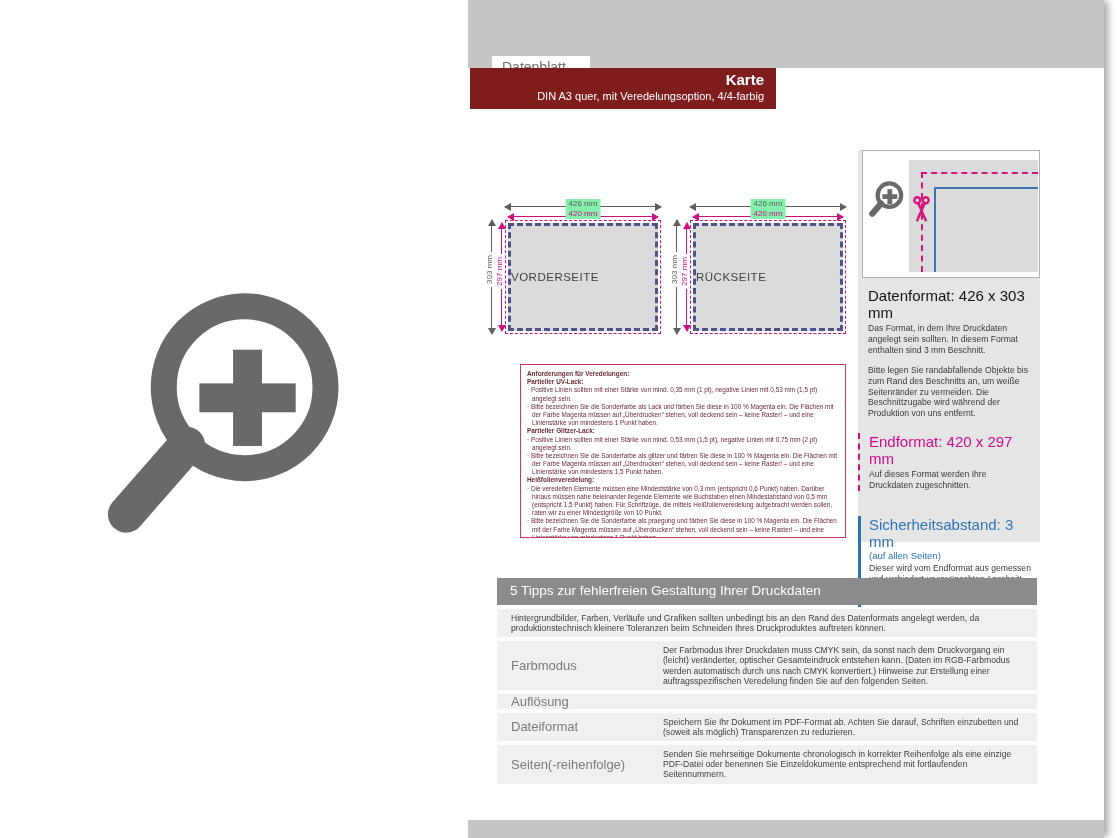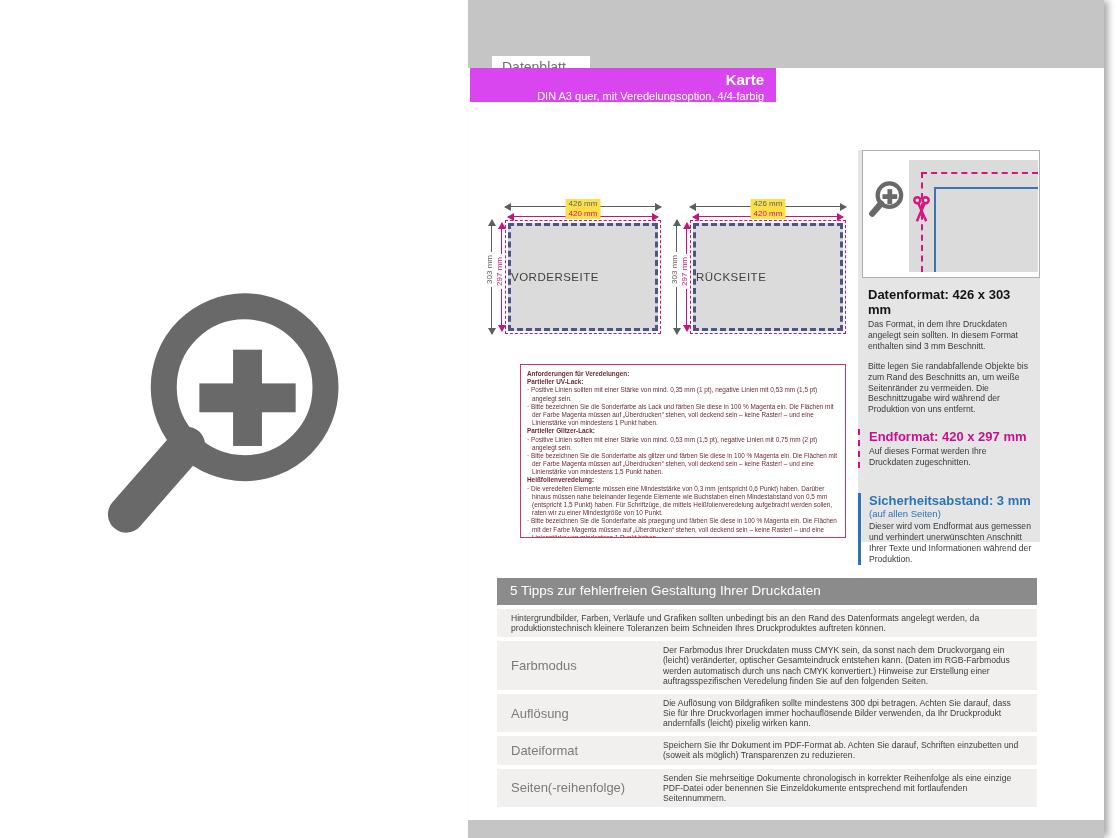--- a/index.html
+++ b/index.html
@@ -6,42 +6,42 @@
   body{width:1117px;height:838px;position:relative;background:#fff;
        font-family:"Liberation Sans",sans-serif;overflow:hidden}
 
   
   .sheet{position:absolute;left:468px;top:0;width:636px;height:838px;background:#fff;
          box-shadow:5px 0 7px -1px rgba(0,0,0,.35)}
   .top-band{position:absolute;left:0;top:0;right:0;height:68px;background:#c6c5c5}
   .bottom-band{position:absolute;left:0;bottom:0;right:0;height:18px;background:#c6c5c5}
   .tab{position:absolute;left:24px;top:56px;width:98px;height:22px;background:#fff;color:#6f6f6f;
        font-size:14px;line-height:22px;padding-left:10px;box-sizing:border-box}
-  .prod-bar{position:absolute;left:2px;top:68px;width:306px;height:34px;background:#d946ef;color:#fff;
+  .prod-bar{position:absolute;left:2px;top:68px;width:306px;height:41px;background:#7f1d1d;color:#fff;
             text-align:right;box-sizing:border-box;padding:3px 12px 0 0}
   .prod-title{font-size:15px;font-weight:bold;line-height:18px}
   .prod-sub{font-size:11px;line-height:14px;white-space:nowrap}
 
   
   .diagram{position:absolute;top:194px;width:180px;height:145px}
   .diag-front{left:20px}
   .diag-back{left:205px}
   .gry{color:#5f5e5e}
   .mag{color:#c9117f}
   .dim-h{position:absolute;height:0;border-top:1px solid currentColor}
   .dim-h::before{content:"";position:absolute;left:-1px;top:-4.5px;width:0;height:0;
     border-top:4px solid transparent;border-bottom:4px solid transparent;border-right:7px solid currentColor}
   .dim-h::after{content:"";position:absolute;right:-1px;top:-4.5px;width:0;height:0;
     border-top:4px solid transparent;border-bottom:4px solid transparent;border-left:7px solid currentColor}
   .dim-v{position:absolute;width:0;border-left:1px solid currentColor}
   .dim-v::before{content:"";position:absolute;top:-1px;left:-4.5px;width:0;height:0;
     border-left:4px solid transparent;border-right:4px solid transparent;border-bottom:7px solid currentColor}
   .dim-v::after{content:"";position:absolute;bottom:-1px;left:-4.5px;width:0;height:0;
     border-left:4px solid transparent;border-right:4px solid transparent;border-top:7px solid currentColor}
-  .dim-label{position:absolute;transform:translateX(-50%);background:#fde047;padding:0 3px;
+  .dim-label{position:absolute;transform:translateX(-50%);background:#86efac;padding:0 3px;
              font-size:8px;line-height:10px;white-space:nowrap;z-index:2}
   .dim-vlabel{position:absolute;writing-mode:vertical-rl;transform:rotate(180deg);background:#fff;
               padding:3px 0;font-size:8px;line-height:10px;white-space:nowrap;z-index:2}
   .card-o{position:absolute;left:17px;top:26px;width:150px;height:108px;border:1px dashed #c9117f;padding:2px}
   .card-b{width:100%;height:100%;background:#a9cde9;box-sizing:border-box}
   .card-m{width:100%;height:100%;border:3px dashed #52528b;background:#dcdbdb;box-sizing:border-box;
           display:flex;align-items:center;justify-content:flex-start}
   .card-name{font-size:11.5px;color:#3f3f3f;letter-spacing:.5px}
 
   
@@ -56,21 +56,21 @@
   .thumb{position:absolute;left:4px;top:0;right:0;height:128px;background:#fff;border:1px solid #aeaeae;
          box-sizing:border-box}
   .thumb-mag{position:absolute;left:6px;top:26px}
   .corner{position:absolute;left:46px;top:9px;right:1px;bottom:5px;background:#dcdbdb;overflow:hidden}
   .cml-h{position:absolute;left:12px;right:0;top:12px;border-top:2px dashed #d6157e}
   .cml-v{position:absolute;top:12px;bottom:0;left:12px;border-left:2px dashed #d6157e}
   .cbl-h{position:absolute;left:25px;right:0;top:27px;border-top:2px solid #3a75ad}
   .cbl-v{position:absolute;top:27px;bottom:0;left:25px;border-left:2px solid #3a75ad}
   .scissors{position:absolute;left:3px;top:36px}
   .info-text{position:absolute;left:0;top:128px;right:0;bottom:0;padding:2px 8px 0 10px;box-sizing:border-box}
-  .it-h{font-size:13px;font-weight:bold;color:#141414;margin:7px 0 2px}
+  .it-h{font-size:15px;font-weight:normal;color:#141414;margin:7px 0 2px}
   .it-p{font-size:8.6px;line-height:1.27;color:#3a3a3a;margin:0 0 9px}
   .block-end{border-left:2px dashed #cc0e8e;margin:14px 0 0 -10px;padding-left:9px}
   .block-safe{border-left:3px solid #2d74b7;margin:25px 0 0 -10px;padding-left:8px}
   .it-h.mag2{color:#cc0e8e;margin-top:0}
   .it-h.blue{color:#2d74b7;margin:0}
   .it-sub{font-size:9.5px;font-weight:normal;color:#2d74b7;margin:0 0 2px}
 
   
   .tips{position:absolute;left:29px;top:578px;width:540px}
   .tips-header{height:27px;background:#8c8b8b;color:#fff;font-size:13.5px;line-height:26px;
@@ -209,21 +209,20 @@
 
     <div class="tips-row">
         <div class="tips-text">Hintergrundbilder, Farben, Verläufe und Grafiken sollten unbedingt bis an den Rand des Datenformats angelegt werden, da produktionstechnisch kleinere Toleranzen beim Schneiden Ihres Druckproduktes auftreten können.</div>
       </div>
         <div class="tips-row">
         <div class="tips-label">Farbmodus</div>
         <div class="tips-text">Der Farbmodus Ihrer Druckdaten muss CMYK sein, da sonst nach dem Druckvorgang ein (leicht) veränderter, optischer Gesamteindruck entstehen kann. (Daten im RGB-Farbmodus werden automatisch durch uns nach CMYK konvertiert.) Hinweise zur Erstellung einer auftragsspezifischen Veredelung finden Sie auf den folgenden Seiten.</div>
       </div>
         <div class="tips-row">
         <div class="tips-label">Auflösung</div>
-        <div class="tips-text">Die Auflösung von Bildgrafiken sollte mindestens 300 dpi betragen. Achten Sie darauf, dass Sie für Ihre Druckvorlagen immer hochauflösende Bilder verwenden, da Ihr Druckprodukt andernfalls (leicht) pixelig wirken kann.</div>
       </div>
         <div class="tips-row">
         <div class="tips-label">Dateiformat</div>
         <div class="tips-text">Speichern Sie Ihr Dokument im PDF-Format ab. Achten Sie darauf, Schriften einzubetten und (soweit als möglich) Transparenzen zu reduzieren.</div>
       </div>
         <div class="tips-row">
         <div class="tips-label">Seiten(-reihenfolge)</div>
         <div class="tips-text">Senden Sie mehrseitige Dokumente chronologisch in korrekter Reihenfolge als eine einzige PDF-Datei oder benennen Sie Einzeldokumente entsprechend mit fortlaufenden Seitennummern.</div>
       </div>
       </div>

